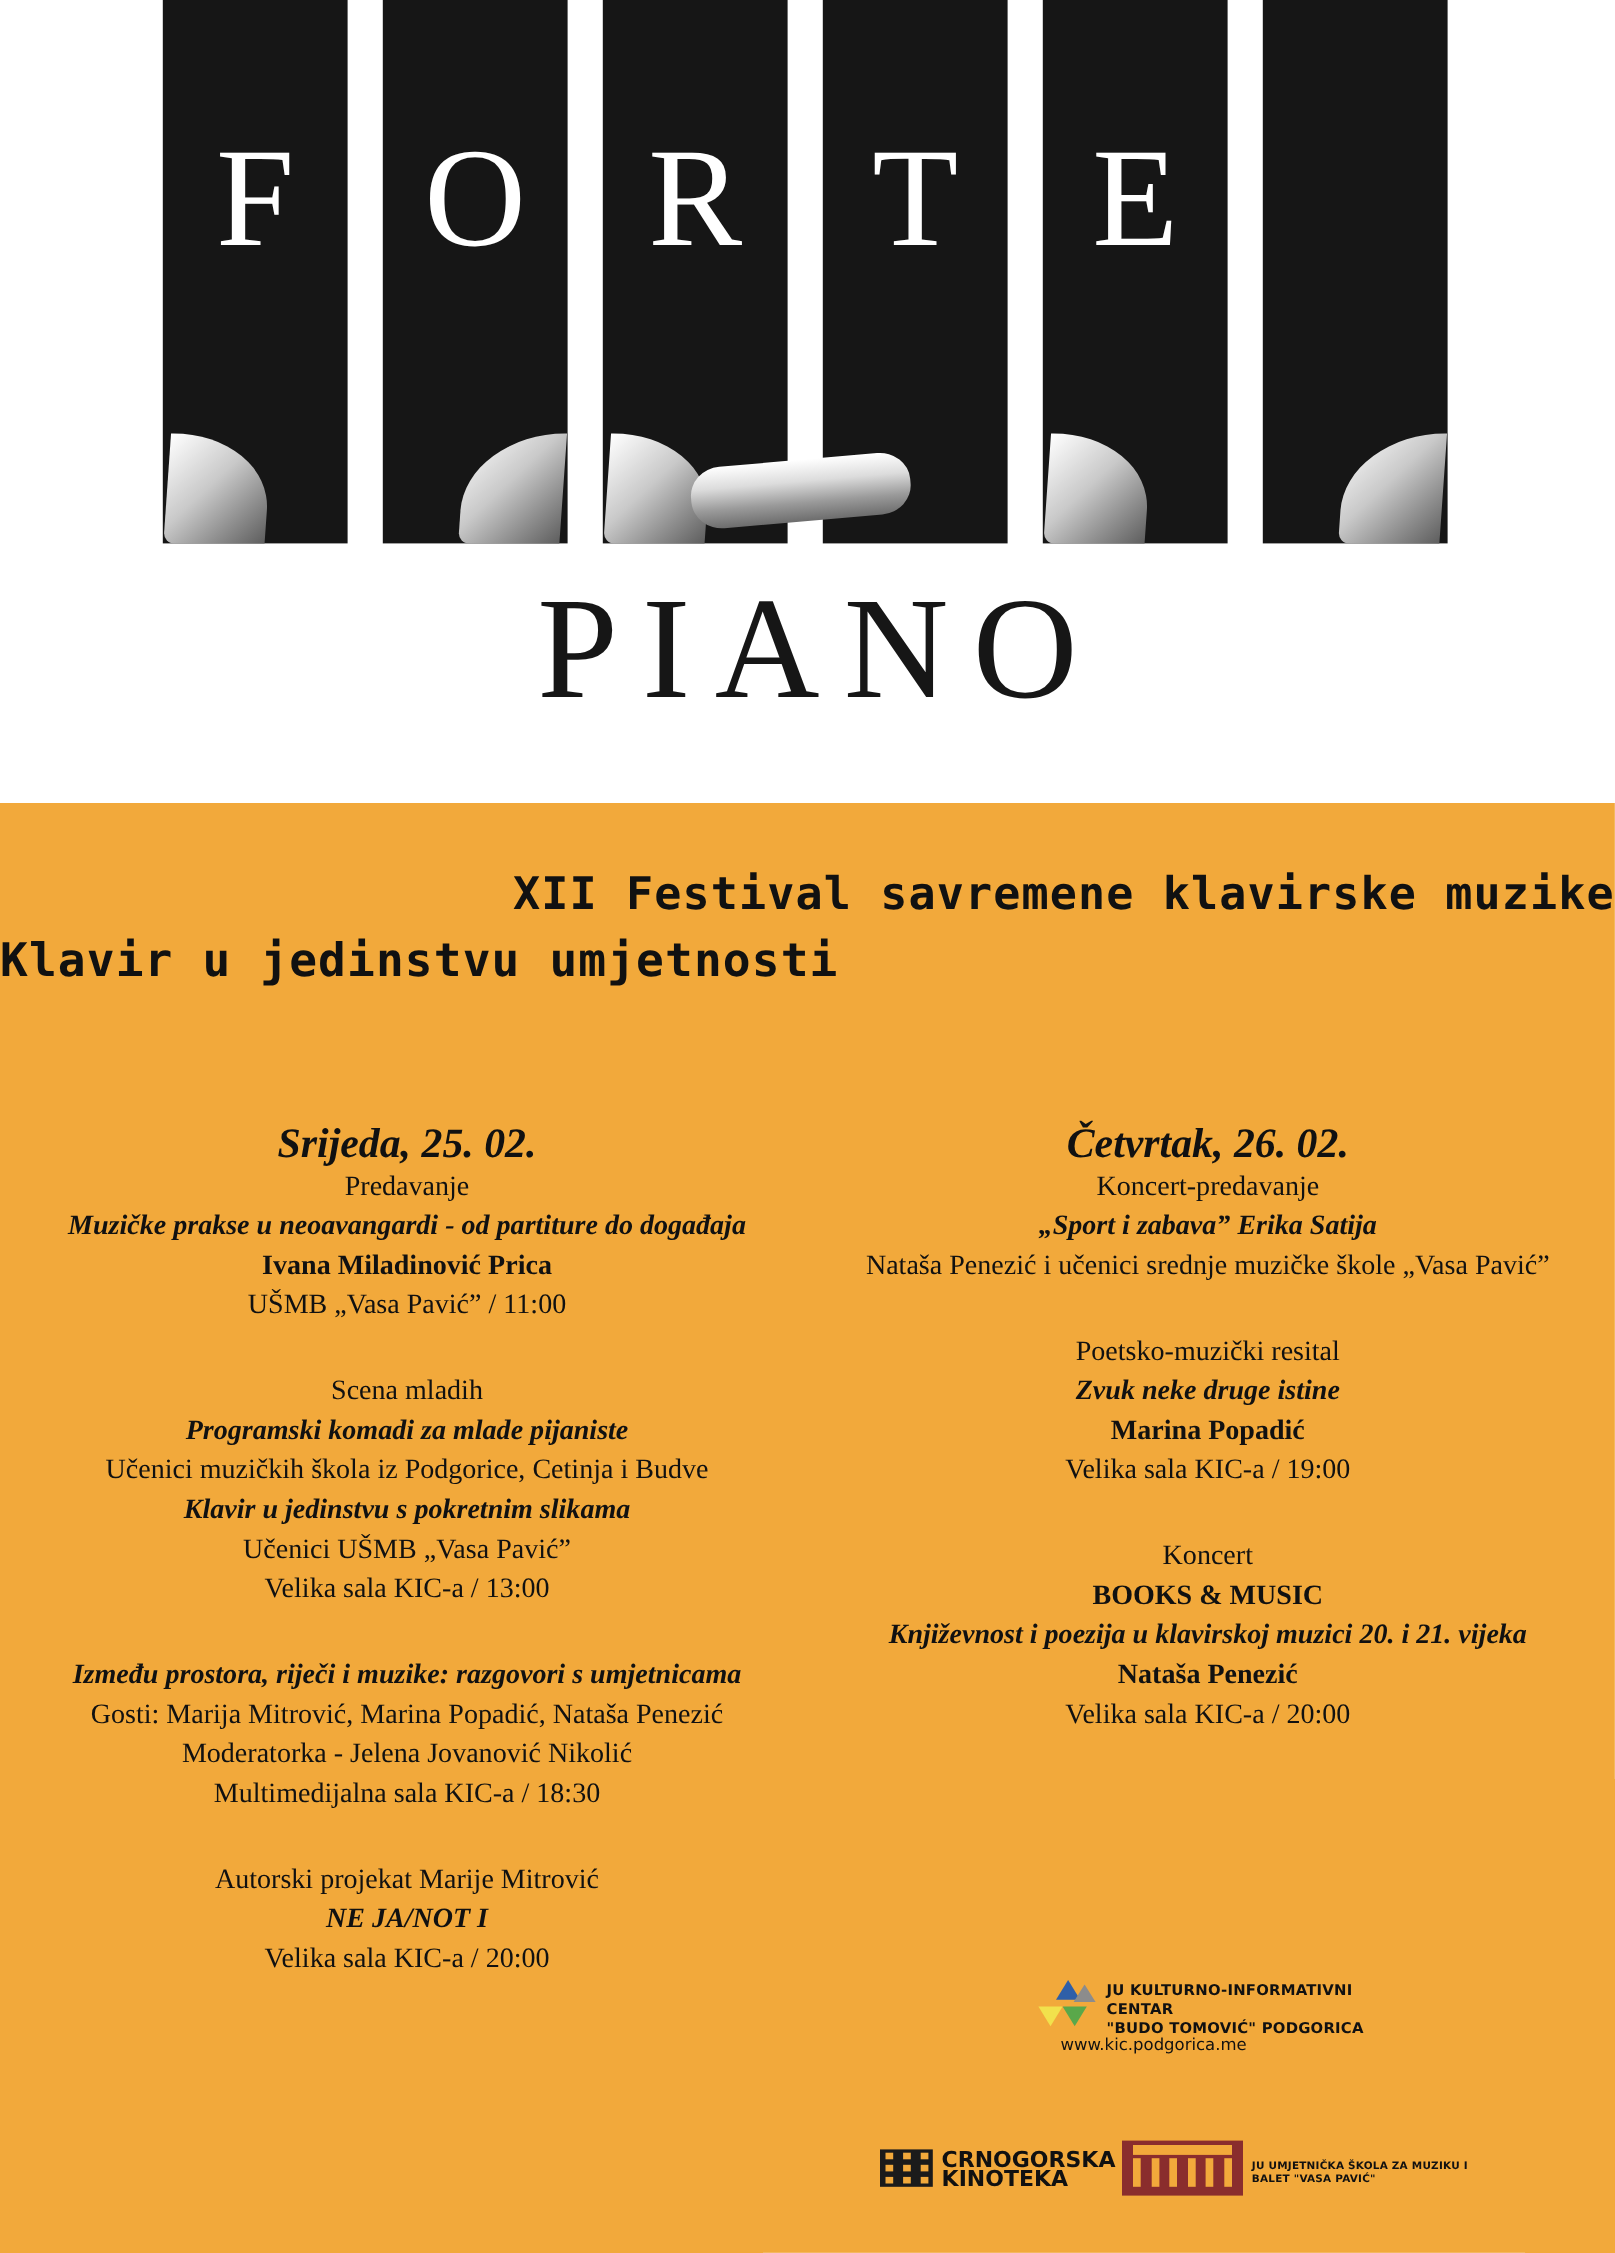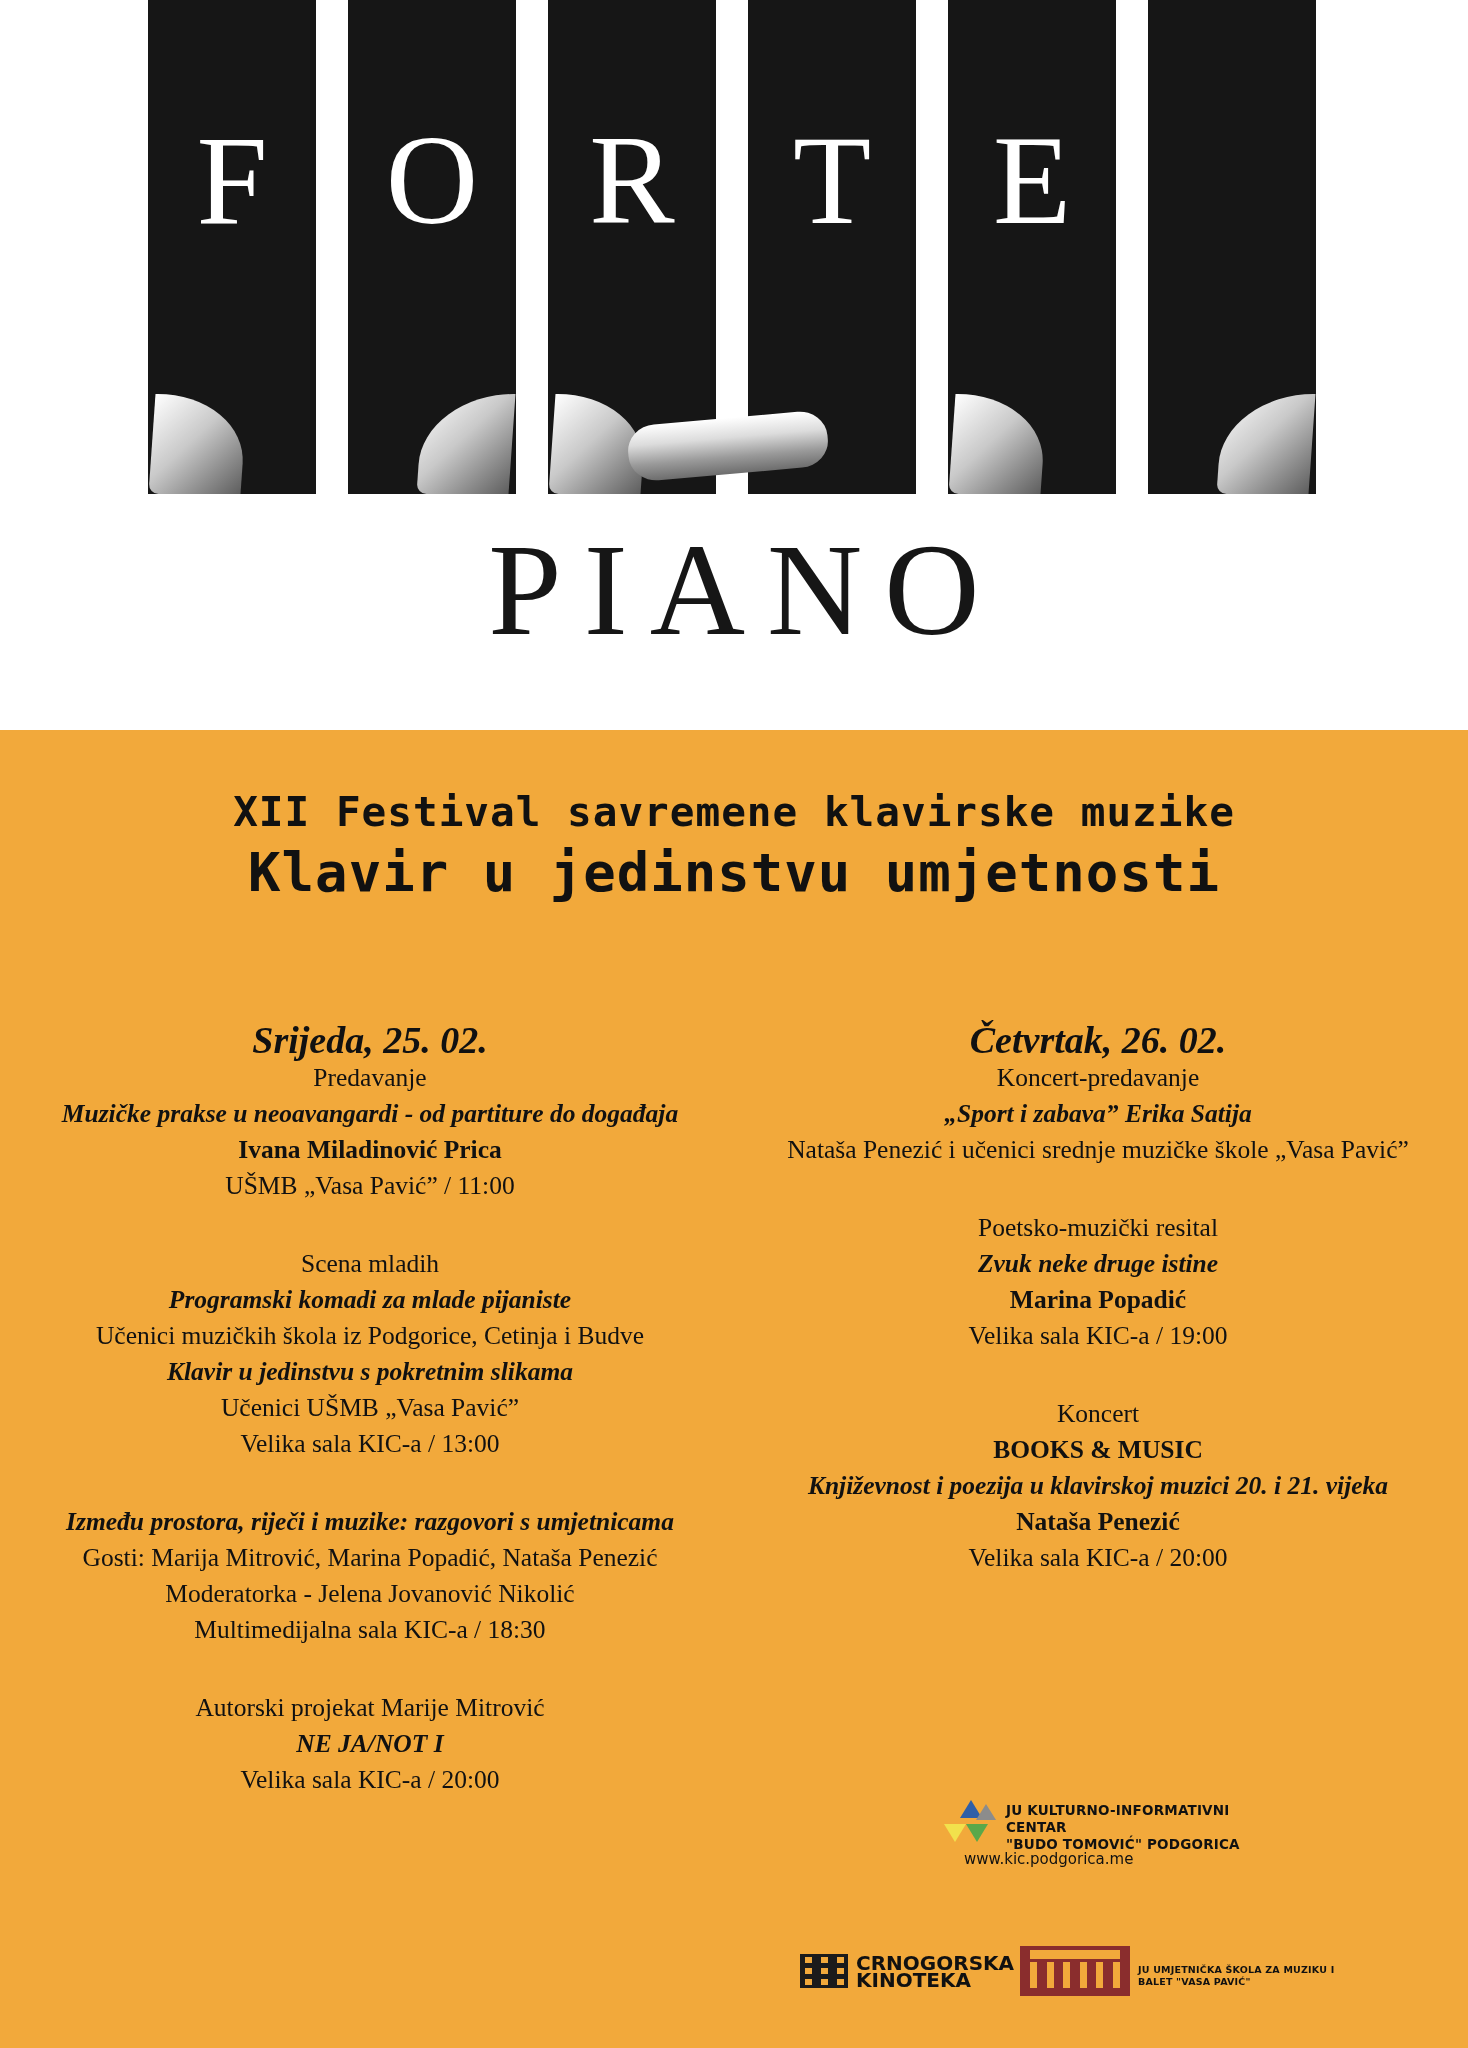--- a/index.html
+++ b/index.html
@@ -109,36 +109,35 @@
     top: 730px;
     width: 1468px;
     height: 1318px;
     background: #f2a93b;
   }
 
   .fest-title {
     position: absolute;
     left: 0; top: 57px;
     width: 1468px;
-    text-align: center;
+    text-align: right;
     font-family: "DejaVu Sans Mono", monospace;
     font-weight: bold;
     font-size: 41px;
     line-height: 50px;
     color: #111111;
     letter-spacing: 1px;
   }
   .fest-sub {
     position: absolute;
     left: 0; top: 117px;
     width: 1468px;
-    text-align: center;
     font-family: "DejaVu Sans Mono", monospace;
     font-weight: bold;
-    font-size: 54px;
+    font-size: 42px;
     line-height: 52px;
     color: #111111;
     letter-spacing: 1px;
   }
 
   .columns {
     position: absolute;
     left: 0;
     top: 290px;
     width: 1468px;

